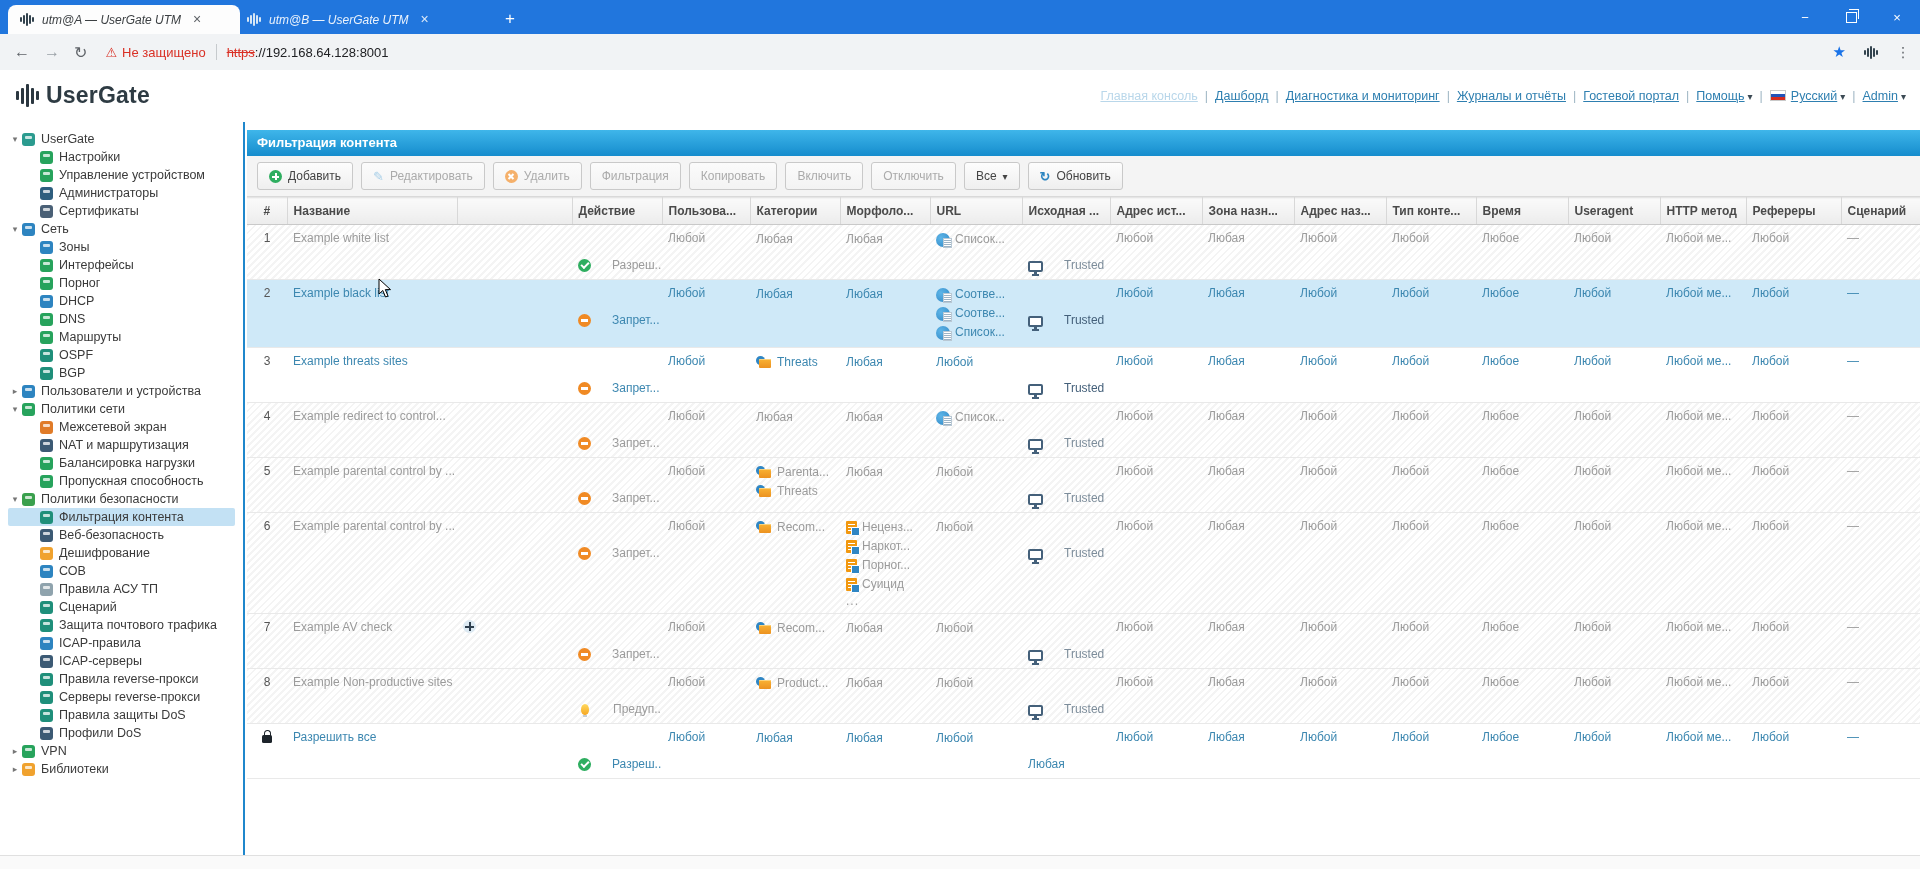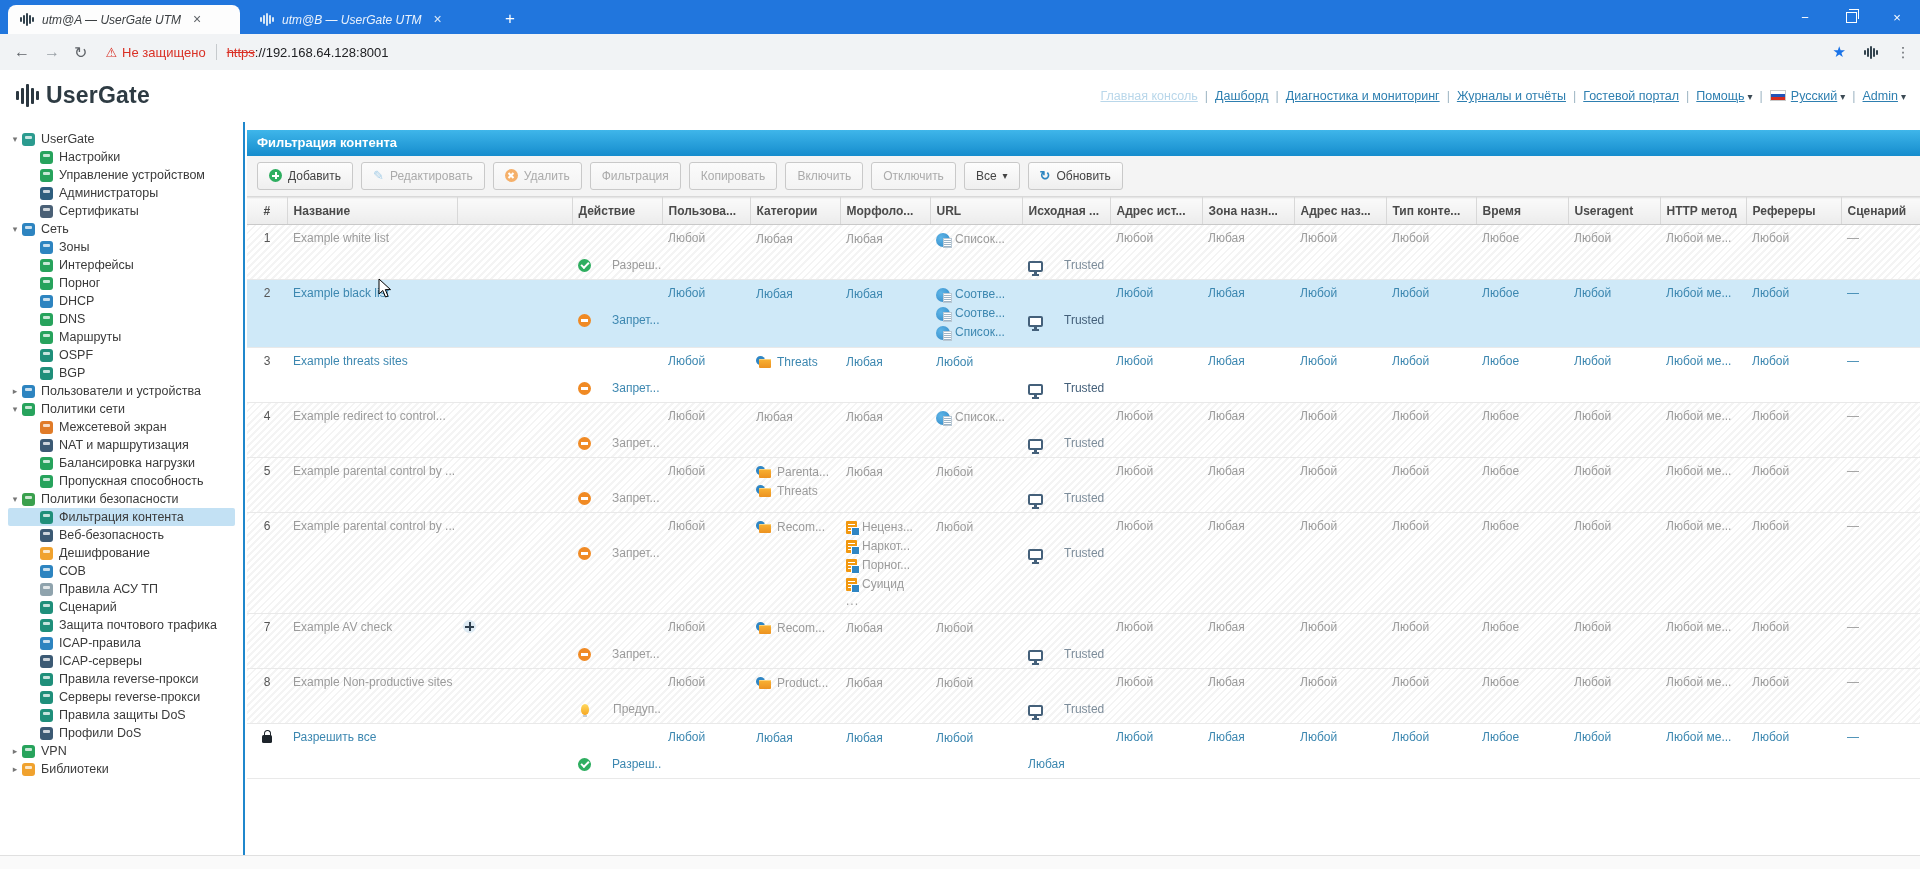--- a/index.html
+++ b/index.html
@@ -78,21 +78,21 @@
              background:rgba(255,255,255,.75);border-radius:1px;}
   .tree-label{white-space:nowrap;}
 
   
   #main{position:absolute;left:247px;top:122px;right:0;bottom:13px;background:#fff;}
   #panel-title{margin-top:8px;height:26px;line-height:26px;padding-left:10px;
                background:linear-gradient(180deg,#3fb6ea,#158ccd);
                color:#fff;font-size:13px;font-weight:700;}
   #toolbar{height:40px;background:#f4f4f4;border-bottom:1px solid #d9d9d9;
            display:flex;align-items:center;padding-left:10px;gap:8px;}
-  .tb{display:inline-flex;align-items:flex-start;gap:6px;padding:6px 11px;font-size:12px;
+  .tb{display:inline-flex;align-items:flex-end;gap:6px;padding:6px 11px;font-size:12px;
       color:#444;background:linear-gradient(#fdfdfd,#efefef);border:1px solid #c9c9c9;
       border-radius:3px;cursor:pointer;font-family:inherit;}
   .tb.disabled{color:#ababab;cursor:default;background:linear-gradient(#fbfbfb,#f3f3f3);}
   .tb .glyph{font-size:13px;line-height:13px;}
 
   
   .ic{display:inline-block;position:relative;flex:none;vertical-align:-2px;}
   .ic-allow{width:13px;height:13px;border-radius:50%;background:#2eae60;}
   .ic-allow::after{content:"";position:absolute;left:3px;top:3px;width:6px;height:3px;
                    border-left:2px solid #fff;border-bottom:2px solid #fff;transform:rotate(-45deg);}
@@ -162,21 +162,21 @@
         <span class="wave wave-dark">
           <i></i>
           <i></i>
           <i></i>
           <i></i>
           <i></i>
         </span>
         <span class="tab-title">utm@A — UserGate UTM</span>
         <span class="tab-close">×</span>
       </div>
-      <div class="tab inactive" style="left: 248px; width: 232px;">
+      <div class="tab inactive" style="left: 235px; width: 232px;">
         <span class="wave wave-light">
           <i></i>
           <i></i>
           <i></i>
           <i></i>
           <i></i>
         </span>
         <span class="tab-title">utm@B — UserGate UTM</span>
         <span class="tab-close">×</span>
       </div>

